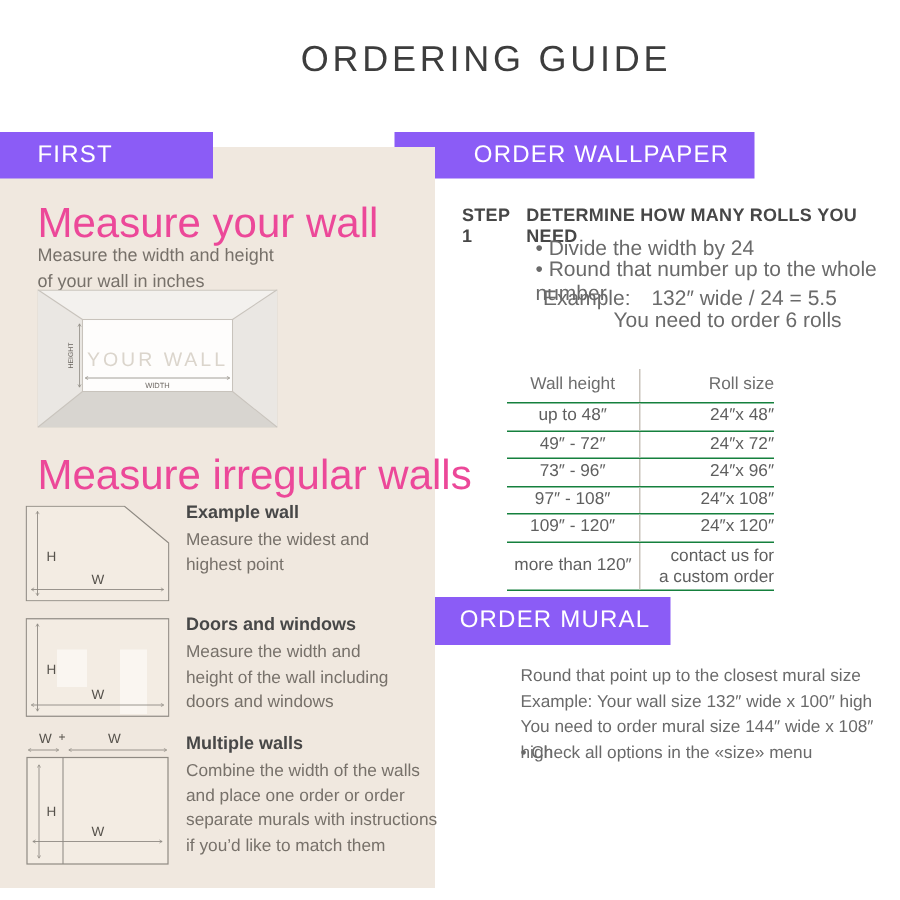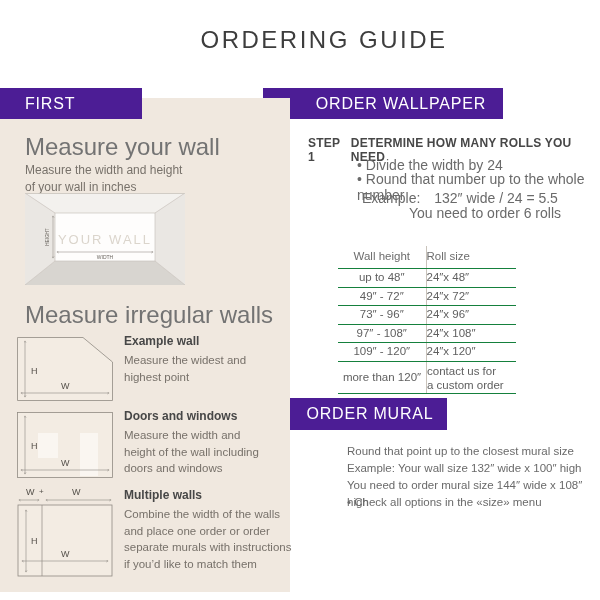--- a/index.html
+++ b/index.html
@@ -5,36 +5,36 @@
   html,body{margin:0;padding:0;background:#ffffff;}
   .page{
     position:relative;width:600px;height:600px;overflow:hidden;background:#ffffff;
     font-family:"Liberation Sans","DejaVu Sans",sans-serif;
   }
   .title{
     position:absolute;left:0;top:26px;width:600px;margin:0;text-align:center;
     font-size:24px;font-weight:500;letter-spacing:2.5px;color:#3d3d3d;z-index:4;padding-left:24px;
   }
   .beige-panel{position:absolute;left:0;top:98px;width:290px;height:494px;background:#f0e8df;z-index:2;}
-  .bar{position:absolute;height:31px;line-height:31px;background:#4c1d95;color:#ffffff;
+  .bar{position:absolute;height:31px;line-height:31px;background:#8b5cf6;color:#ffffff;
        font-size:16px;letter-spacing:0.8px;font-weight:500;}
   .bar-first{left:0;top:88px;width:142px;padding-left:25px;box-sizing:border-box;z-index:3;}
   .bar-wallpaper{left:263px;top:88px;width:240px;z-index:1;text-align:center;padding-left:36px;box-sizing:border-box;}
   .bar-mural{left:263px;top:398px;width:184px;height:32px;line-height:32px;z-index:1;text-align:center;padding-left:30px;box-sizing:border-box;}
   .content{position:absolute;z-index:4;}
-  .h-section{font-size:24px;font-weight:500;color:#737373;}
+  .h-section{font-size:28px;font-weight:500;color:#ec4899;}
   .sub{font-size:12px;color:#77716a;line-height:1.4;white-space:pre-line;}
   .item-title{font-size:12px;font-weight:700;color:#474747;}
   .item-desc{font-size:11.5px;color:#77716a;line-height:1.45;white-space:pre-line;margin-top:4px;}
   .step-row{position:absolute;left:308px;display:flex;gap:2px;font-size:12px;font-weight:700;color:#474747;z-index:4;letter-spacing:0.2px;}
   .rtext{position:absolute;font-size:14px;color:#6a6a6a;z-index:4;}
   .wp-table{position:absolute;left:338px;top:246px;width:178px;z-index:4;font-size:11.5px;color:#5f5f5f;}
   .wt-row{display:flex;border-bottom:1px solid #15803d;}
   .wt-row .c1{width:88px;text-align:center;}
-  .wt-row .c2{width:90px;text-align:left;border-left:1px solid #c9c3bb;}
+  .wt-row .c2{width:90px;text-align:right;border-left:1px solid #c9c3bb;}
   .wt-head{height:22px;}
   .wt-head .c1,.wt-head .c2{line-height:20px;color:#6d6d6d;}
   .wt-r{height:17.5px;}
   .wt-r .c1,.wt-r .c2{line-height:17.5px;}
   .wt-last{height:31px;}
   .wt-last .c1{line-height:31px;}
   .wt-last .c2{line-height:1.25;white-space:pre-line;padding-top:2px;box-sizing:border-box;}
   .mural-text{position:absolute;left:347px;top:443px;z-index:4;font-size:11.5px;color:#6a6a6a;}
   .mural-text div{height:17px;line-height:17px;}
   svg text{font-family:"Liberation Sans","DejaVu Sans",sans-serif;}

